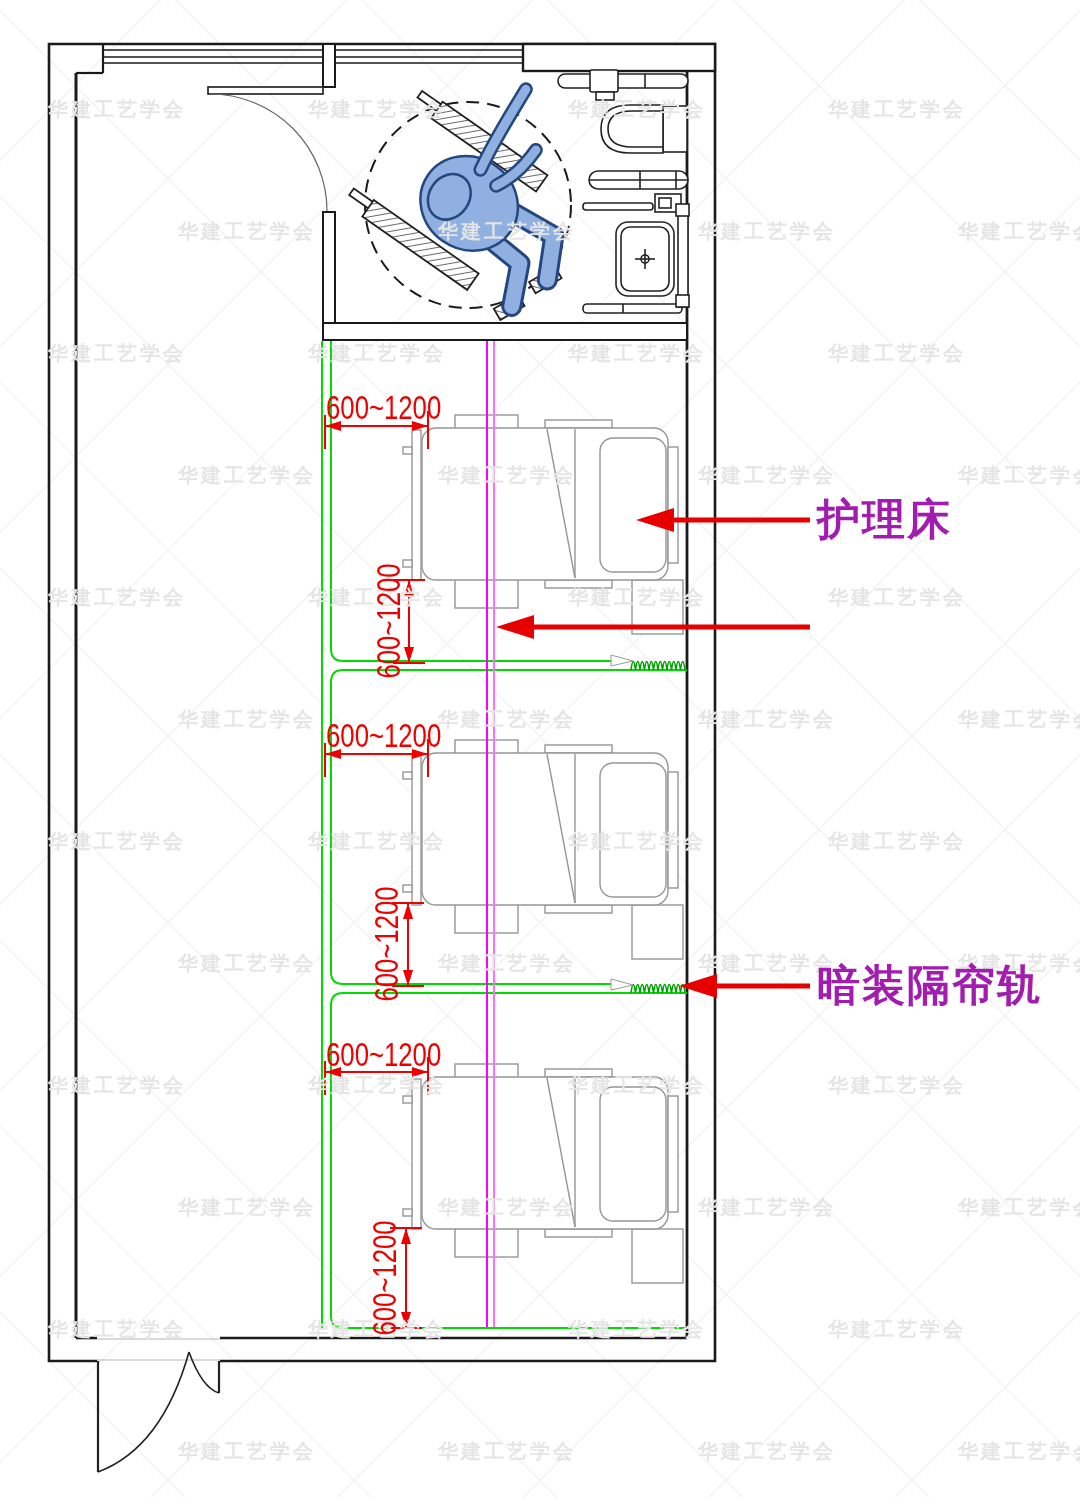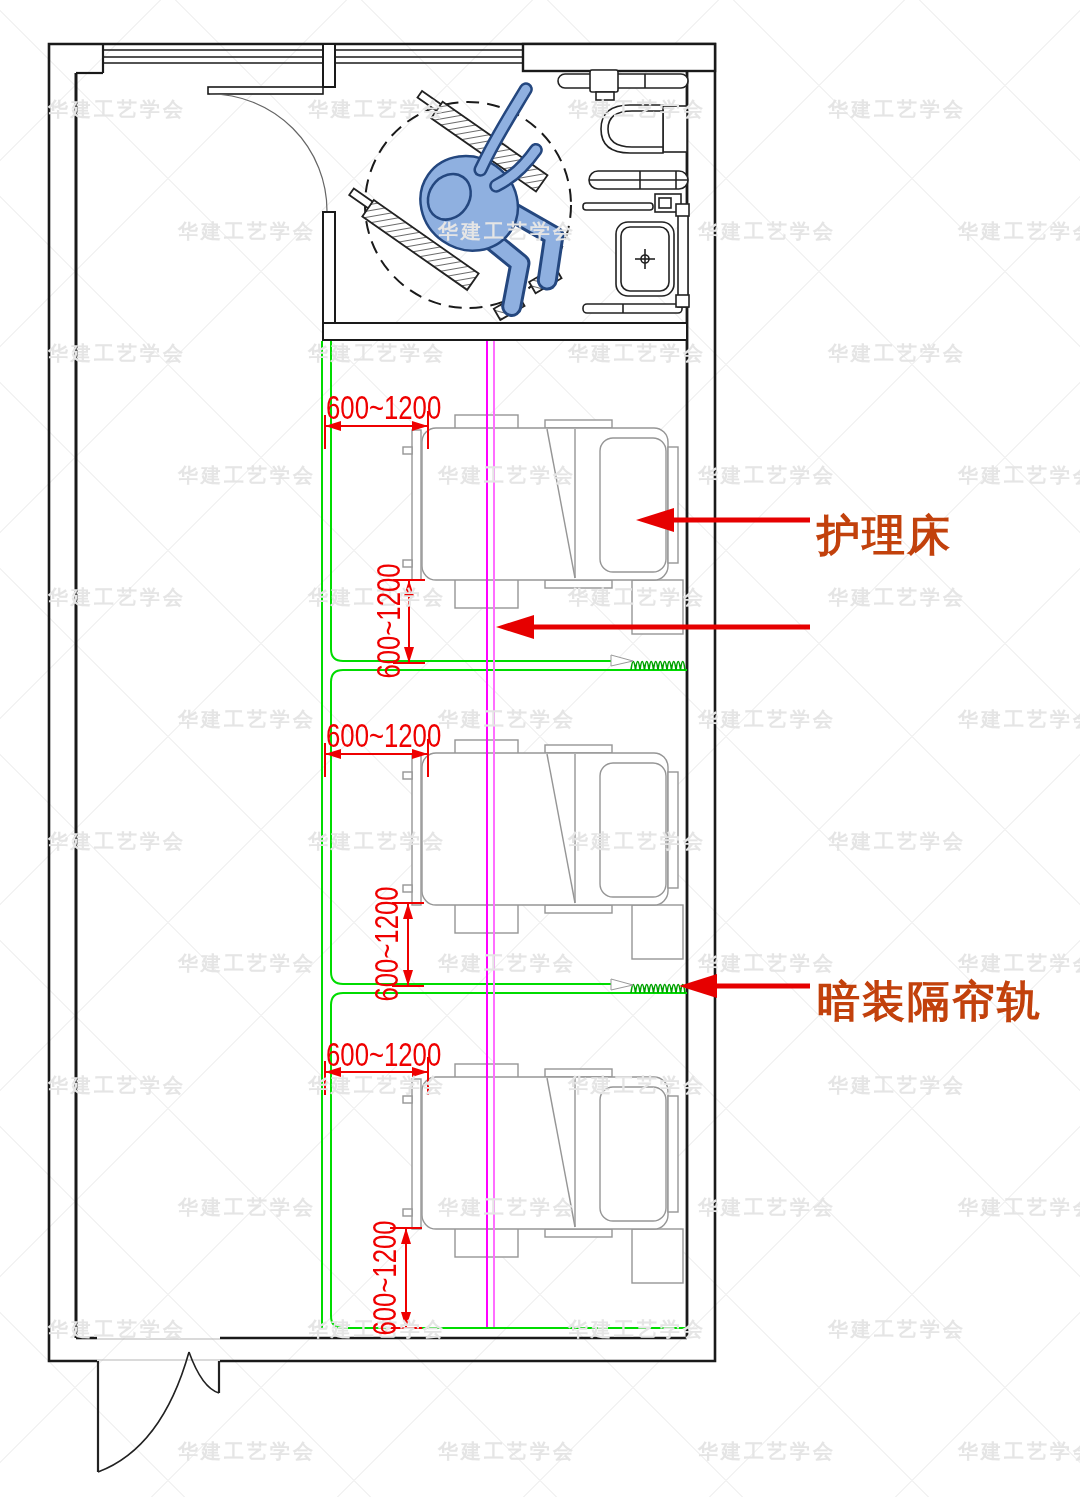--- a/index.html
+++ b/index.html
@@ -12,22 +12,22 @@
       repeating-linear-gradient(-45deg, transparent 0 130px, #f3f3f3 130px 131.5px);}
   #plan-svg{position:absolute;left:0;top:0;z-index:2;}
   #wm-layer{position:absolute;inset:0;z-index:3;pointer-events:none;text-align:center;}
   .wm{position:absolute;color:#e5e5e5;font:700 20px "Liberation Sans",sans-serif;
       letter-spacing:3px;white-space:nowrap;mix-blend-mode:darken;user-select:none;}
   .txt-layer{position:absolute;inset:0;z-index:4;pointer-events:none;}
   .dim{position:absolute;color:#ef0000;font:400 33px "Liberation Sans",sans-serif;
        white-space:nowrap;transform:scaleX(.78);transform-origin:left top;line-height:1;}
   .dimv{position:absolute;color:#ef0000;font:400 33px "Liberation Sans",sans-serif;
         white-space:nowrap;line-height:1;transform:translate(-50%,-50%) rotate(-90deg) scale(.78,1);}
-  .lbl{position:absolute;color:#c2410c;font:700 43px "Liberation Serif",serif;
-       letter-spacing:2px;white-space:nowrap;line-height:1.05;margin-top:16px;}
+  .lbl{position:absolute;color:#a21caf;font:700 43px "Liberation Serif",serif;
+       letter-spacing:2px;white-space:nowrap;line-height:1.05;}
 </style>
 </head>
 <body>
 
 <div id="stage">
   <div id="xlines"></div>
 
   <svg id="plan-svg" width="1080" height="1497" viewBox="0 0 1080 1497">
     <defs>
       <pattern id="hatch" patternUnits="userSpaceOnUse" width="6" height="6" patternTransform="rotate(45)">

